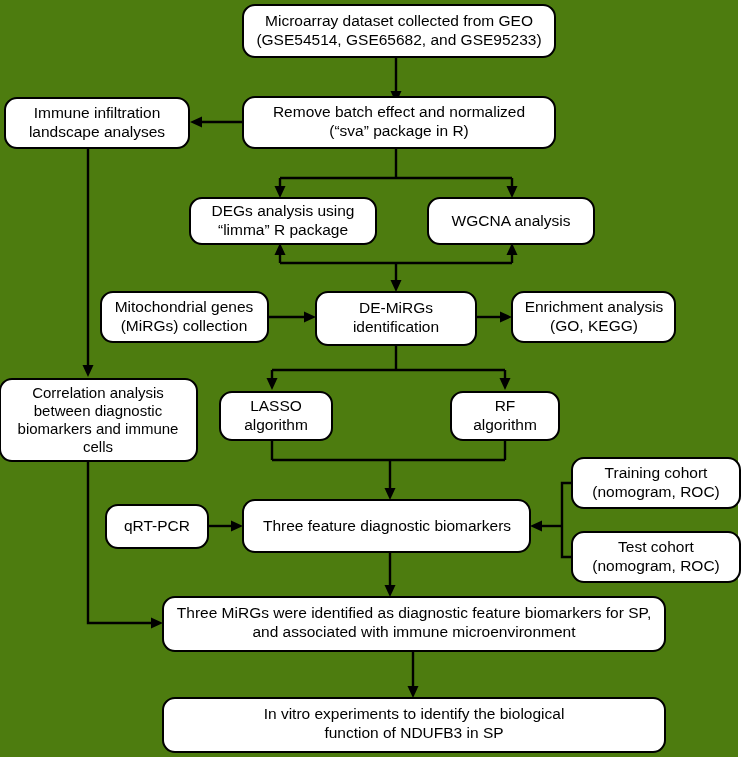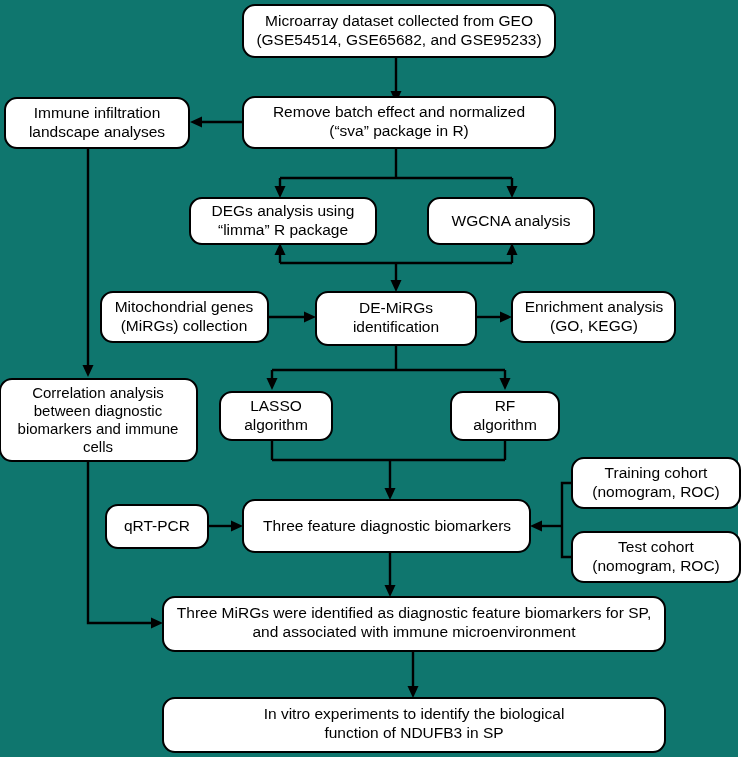--- a/index.html
+++ b/index.html
@@ -11,21 +11,21 @@
   body {
     font-family: "Liberation Sans", sans-serif;
     width: 742px;
     height: 757px;
     overflow: hidden;
   }
   #flowchart-root {
     position: relative;
     width: 738px;
     height: 757px;
-    background: #0f766e;
+    background: #4d7c0f;
   }
   svg.flow {
     display: block;
     width: 742px;
     height: 757px;
   }
   .node-box {
     fill: #ffffff;
     stroke: #000000;
     stroke-width: 2;

